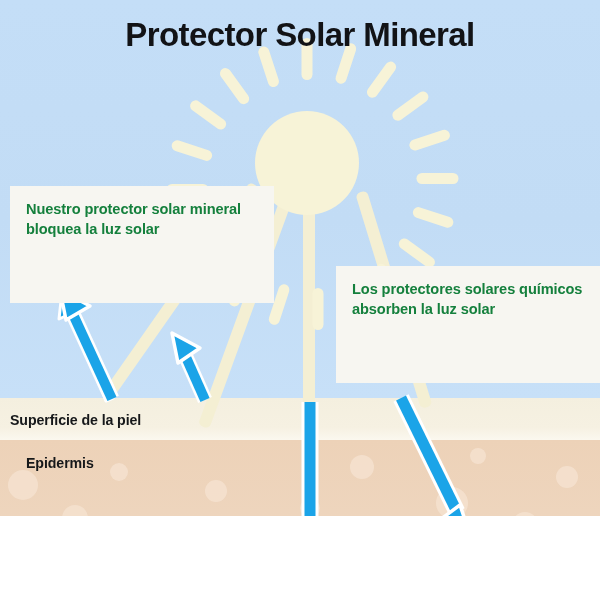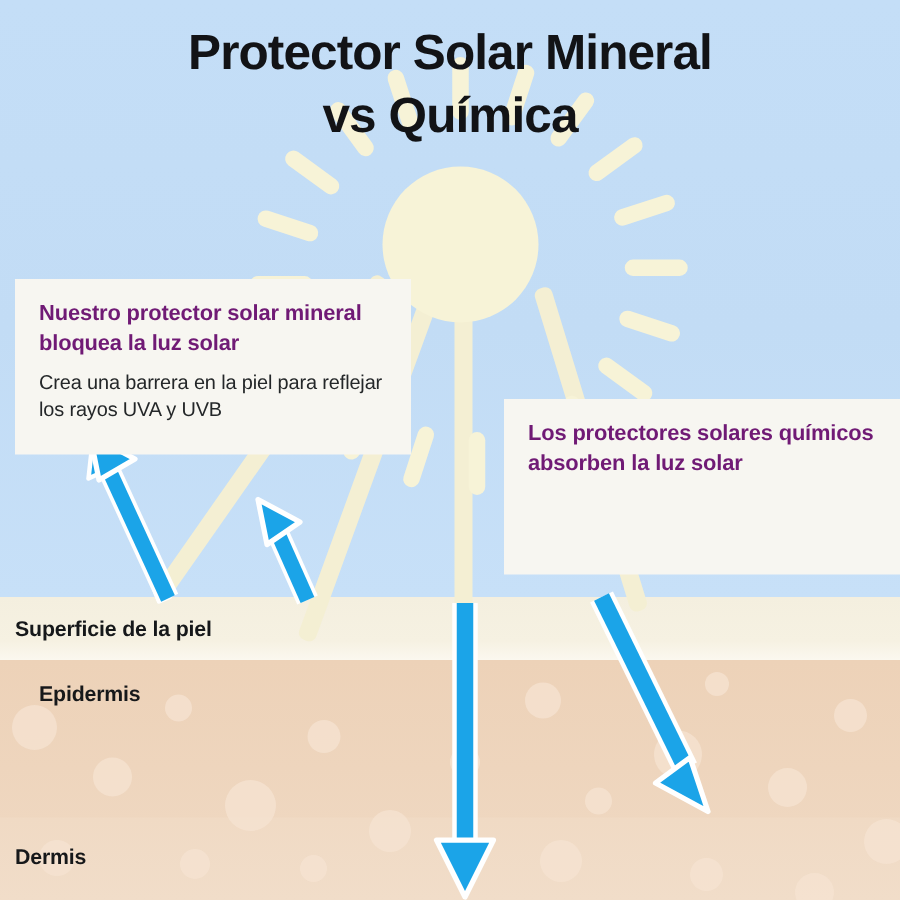--- a/index.html
+++ b/index.html
@@ -3,21 +3,21 @@
 <meta charset="utf-8">
 <style>
   html, body {
     margin: 0;
     padding: 0;
     background: #ffffff;
   }
   #canvas {
     position: relative;
     width: 600px;
-    height: 600px;
+    height: 516px;
     overflow: hidden;
     font-family: "Liberation Sans", sans-serif;
     background: #c2ddf6;
   }
 
   
   .sky {
     position: absolute;
     left: 0; top: 0;
     width: 600px; height: 398px;
@@ -87,21 +87,21 @@
   
   .callout {
     position: absolute;
     background: #f7f6f1;
     padding: 14px 16px 14px 16px;
     box-sizing: border-box;
   }
   .callout .c-title {
     font-size: 14.6px;
     font-weight: 700;
-    color: #701a75;
+    color: #15803d;
     line-height: 1.34;
     letter-spacing: -.1px;
     margin: 0 0 7px 0;
   }
   .callout .c-body {
     font-size: 13.3px;
     font-weight: 400;
     color: #242729;
     line-height: 1.38;
     letter-spacing: -.1px;
@@ -241,26 +241,24 @@
 
     <g>
       <line x1="401" y1="398" x2="457" y2="512" stroke="#ffffff" stroke-width="17" stroke-linecap="butt"></line>
       <line x1="401" y1="398" x2="457" y2="512" stroke="#1ba4e8" stroke-width="11" stroke-linecap="butt"></line>
       <polygon points="472,541 437,522 460,505" fill="#1ba4e8" stroke="#ffffff" stroke-width="3.5" stroke-linejoin="round"></polygon>
     </g>
   </svg>
 
   <div class="title">
     <div>Protector Solar Mineral</div>
-    <div>vs Química</div>
   </div>
 
   <div class="callout" style="left:10px; top:186px; width:264px; height:117px;">
     <p class="c-title">Nuestro protector solar mineral bloquea la luz solar</p>
-    <p class="c-body">Crea una barrera en la piel para reflejar los rayos UVA y UVB</p>
   </div>
 
   <div class="callout" style="left:336px; top:266px; width:274px; height:117px;">
     <p class="c-title">Los protectores solares químicos absorben la luz solar</p>
   </div>
 
   <div class="skin-label" style="left:10px; top:412px;">Superficie de la piel</div>
 
   <div class="skin-label" style="left:26px; top:455px;">Epidermis</div>
 

